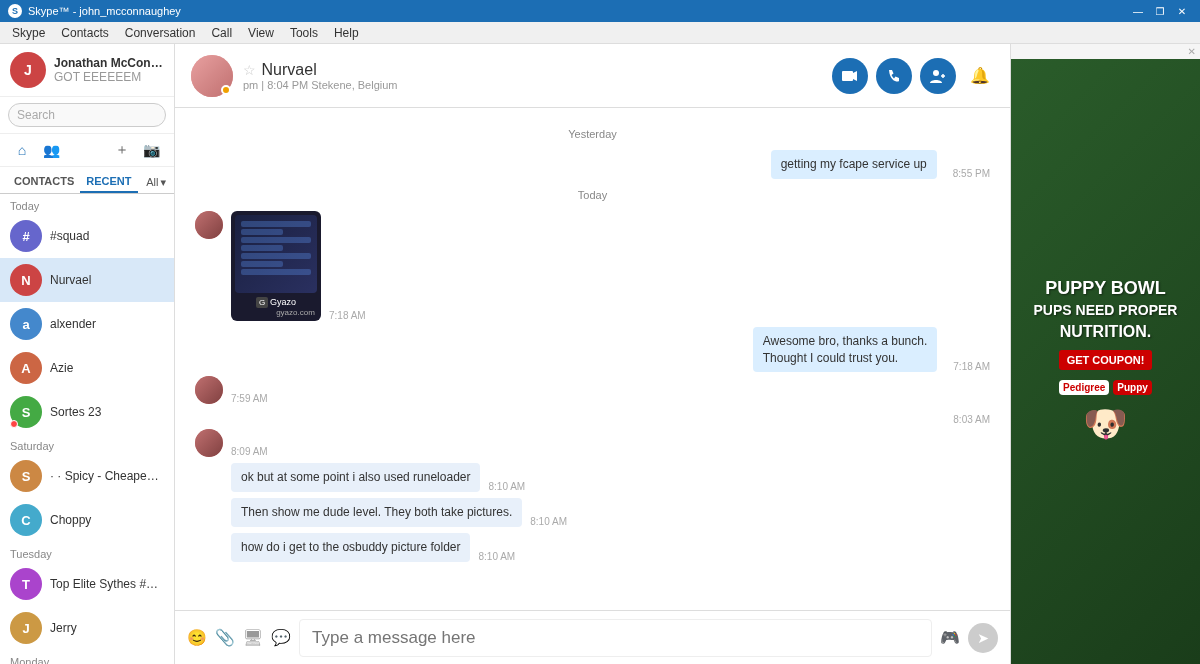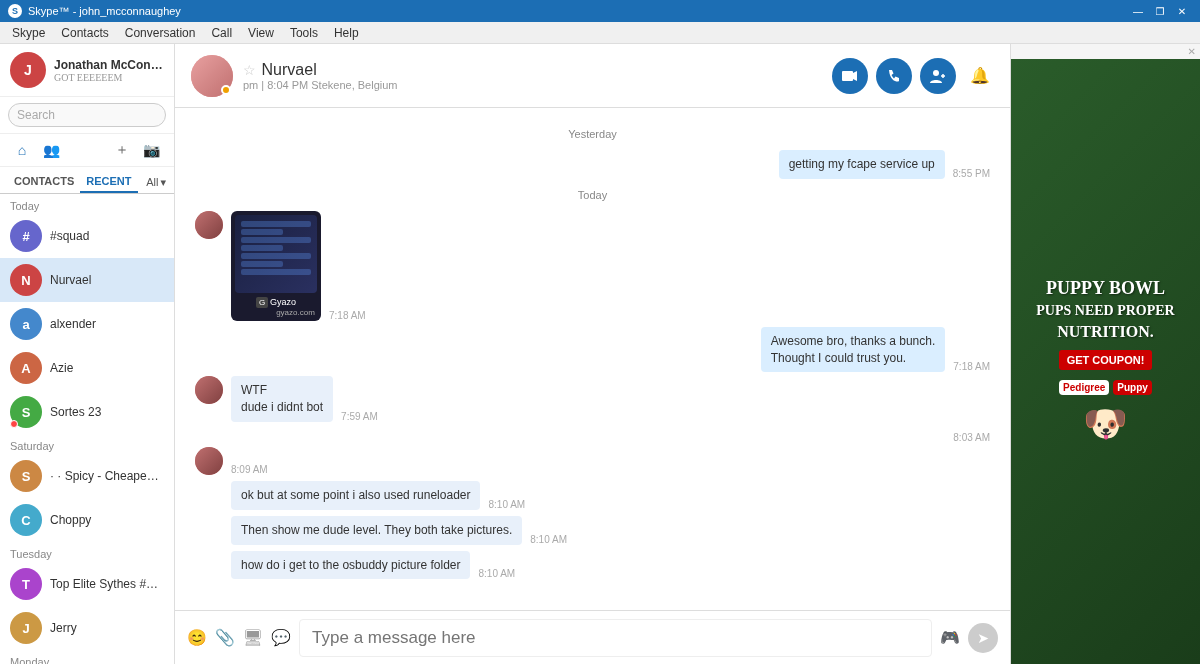--- a/index.html
+++ b/index.html
@@ -19,21 +19,21 @@
     
     .main { display: flex; flex: 1; overflow: hidden; }
 
     
     .sidebar { width: 175px; background: #fff; border-right: 1px solid #ddd; display: flex; flex-direction: column; flex-shrink: 0; }
 
     .sidebar-profile { display: flex; align-items: center; gap: 8px; padding: 8px 10px; border-bottom: 1px solid #eee; }
     .profile-avatar { width: 36px; height: 36px; border-radius: 50%; background: #c8a87a; flex-shrink: 0; display: flex; align-items: center; justify-content: center; overflow: hidden; }
     .profile-info { flex: 1; min-width: 0; }
     .profile-name { font-size: 12px; font-weight: bold; color: #333; white-space: nowrap; overflow: hidden; text-overflow: ellipsis; }
-    .profile-status { font-size: 10px; color: #999; white-space: nowrap; overflow: hidden; text-overflow: ellipsis; font-family: Liberation Serif, serif; }
+    .profile-status { font-size: 12px; color: #999; white-space: nowrap; overflow: hidden; text-overflow: ellipsis; }
 
     .search-box { padding: 6px 8px; border-bottom: 1px solid #eee; }
     .search-input { width: 100%; padding: 4px 8px; border: 1px solid #ccc; border-radius: 12px; font-size: 12px; outline: none; background: #f9f9f9; }
     .search-input::placeholder { color: #aaa; }
 
     .sidebar-icons { display: flex; align-items: center; padding: 4px 8px; border-bottom: 1px solid #eee; gap: 2px; }
     .sidebar-icon-btn { width: 28px; height: 24px; display: flex; align-items: center; justify-content: center; cursor: pointer; color: #666; font-size: 14px; border-radius: 3px; }
     .sidebar-icon-btn.active { color: #1c6eb4; }
     .sidebar-icon-add { margin-left: auto; }
 
@@ -70,21 +70,21 @@
 
     .chat-messages { flex: 1; overflow-y: auto; padding: 10px 20px; background: #fff; }
     .chat-messages::-webkit-scrollbar { width: 6px; }
     .chat-messages::-webkit-scrollbar-thumb { background: #ccc; border-radius: 3px; }
 
     .date-separator { text-align: center; font-size: 11px; color: #888; margin: 10px 0; }
 
     .message-row { display: flex; align-items: flex-start; margin-bottom: 6px; gap: 8px; }
     .msg-avatar { width: 28px; height: 28px; border-radius: 50%; flex-shrink: 0; background: #c07070; display: flex; align-items: center; justify-content: center; overflow: hidden; }
     .msg-bubble { background: #e8f0fa; border-radius: 4px; padding: 6px 10px; font-size: 12px; color: #333; max-width: 460px; line-height: 1.4; }
-    .msg-bubble.outgoing { background: #daeeff; }
+    .msg-bubble.outgoing { background: #daeeff; margin-right: 8px; }
     .msg-time { font-size: 10px; color: #aaa; white-space: nowrap; margin-top: 4px; align-self: flex-end; }
 
     .message-standalone { display: flex; align-items: flex-start; gap: 8px; margin-bottom: 4px; }
     .message-standalone.outgoing { flex-direction: row-reverse; }
     .msg-no-avatar { width: 28px; flex-shrink: 0; }
 
     .image-bubble { background: #1a1a2e; border-radius: 6px; overflow: hidden; width: 90px; height: 110px; display: flex; flex-direction: column; align-items: center; justify-content: flex-end; padding: 4px; cursor: pointer; }
     .image-preview { width: 100%; flex: 1; background: linear-gradient(135deg, #1a2040, #2a3060); border-radius: 4px; margin-bottom: 4px; position: relative; overflow: hidden; }
     .image-preview-lines { position: absolute; inset: 0; display: flex; flex-direction: column; gap: 2px; padding: 6px; }
     .preview-line { height: 6px; background: rgba(100,160,255,0.3); border-radius: 2px; }
@@ -92,21 +92,21 @@
     .gyazo-label { color: #fff; font-size: 9px; display: flex; align-items: center; gap: 2px; }
 
     .chat-input-area { height: 54px; border-top: 1px solid #ddd; display: flex; align-items: center; padding: 0 12px; gap: 8px; background: #fff; flex-shrink: 0; }
     .chat-input { flex: 1; padding: 8px 12px; border: 1px solid #eee; border-radius: 4px; font-size: 17px; outline: none; color: #aaa; }
     .input-icon { color: #999; font-size: 16px; cursor: pointer; }
     .send-btn { width: 30px; height: 30px; border-radius: 50%; background: #ccc; border: none; cursor: pointer; display: flex; align-items: center; justify-content: center; color: #fff; font-size: 14px; }
 
     
     .ad-panel { width: 190px; background: #f5f5f5; border-left: 1px solid #ddd; flex-shrink: 0; display: flex; flex-direction: column; }
     .ad-content { flex: 1; background: linear-gradient(135deg, #2a5c2a, #1a3d1a); display: flex; flex-direction: column; align-items: center; justify-content: center; padding: 10px; position: relative; overflow: hidden; }
-    .ad-text-top { color: #fff; font-size: 18px; font-weight: bold; text-align: center; line-height: 1.2; text-shadow: 1px 1px 2px rgba(0,0,0,0.5); font-family: Liberation Serif, serif; }
+    .ad-text-top { color: #fff; font-size: 18px; font-weight: bold; text-align: center; line-height: 1.2; text-shadow: 1px 1px 2px rgba(0,0,0,0.5); }
     .ad-badge { background: #cc0000; color: #fff; font-size: 11px; font-weight: bold; padding: 4px 8px; border-radius: 3px; margin-top: 8px; cursor: pointer; }
 
     
     .av-squad { background: #6666cc; }
     .av-nurvael { background: #cc4444; }
     .av-alxender { background: #4488cc; }
     .av-azie { background: #cc6644; }
     .av-sortes { background: #44aa44; }
     .av-spicy { background: #cc8844; }
     .av-choppy { background: #44aacc; }
@@ -297,21 +297,20 @@
 
       <div class="message-standalone outgoing">
         <span class="msg-time">7:18 AM</span>
         <div class="msg-bubble outgoing">Awesome bro, thanks a bunch.<br>Thought I could trust you.</div>
       </div>
 
       <div class="message-row">
         <div class="msg-avatar">
           <div style="width:100%;height:100%;background:linear-gradient(135deg,#c07070,#804040);border-radius:50%;"></div>
         </div>
-        <div class="msg-bubble">WTF<br>dude i didnt bot</div>
         <span class="msg-time">7:59 AM</span>
       </div>
 
       <div class="message-standalone outgoing">
         <span class="msg-time">8:03 AM</span>
       </div>
 
       <div class="message-row">
         <div class="msg-avatar">
           <div style="width:100%;height:100%;background:linear-gradient(135deg,#c07070,#804040);border-radius:50%;"></div>

